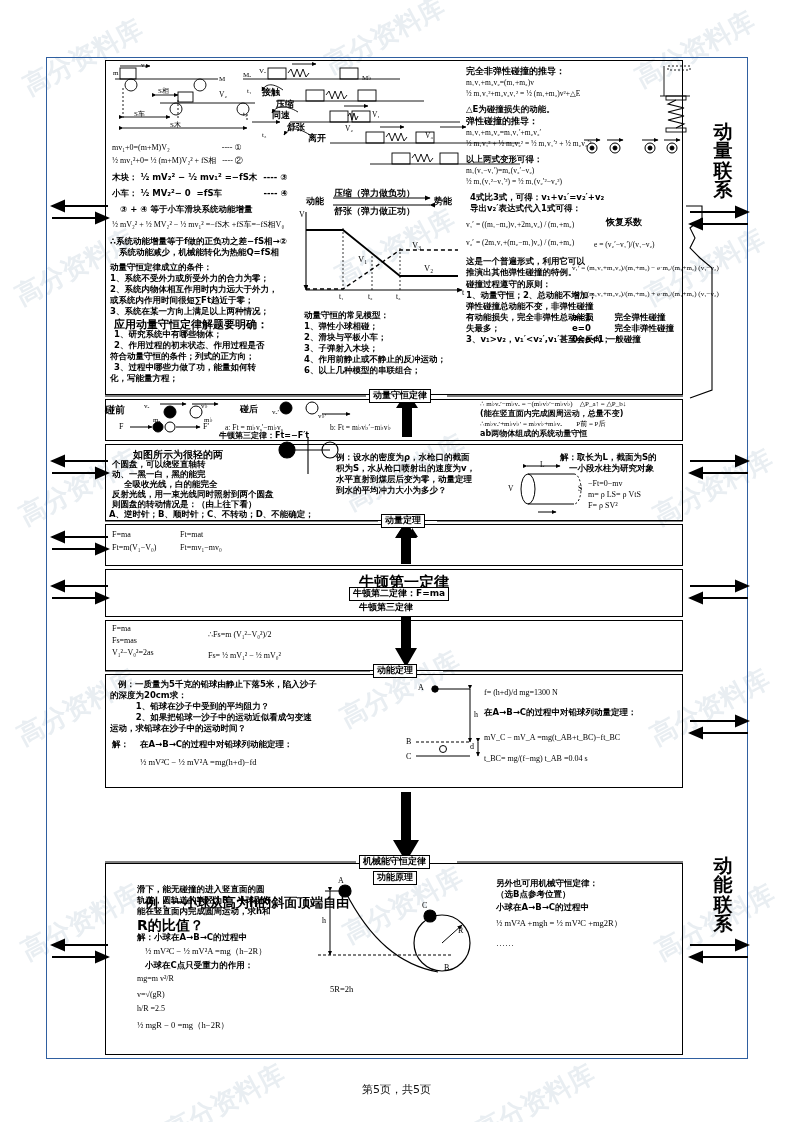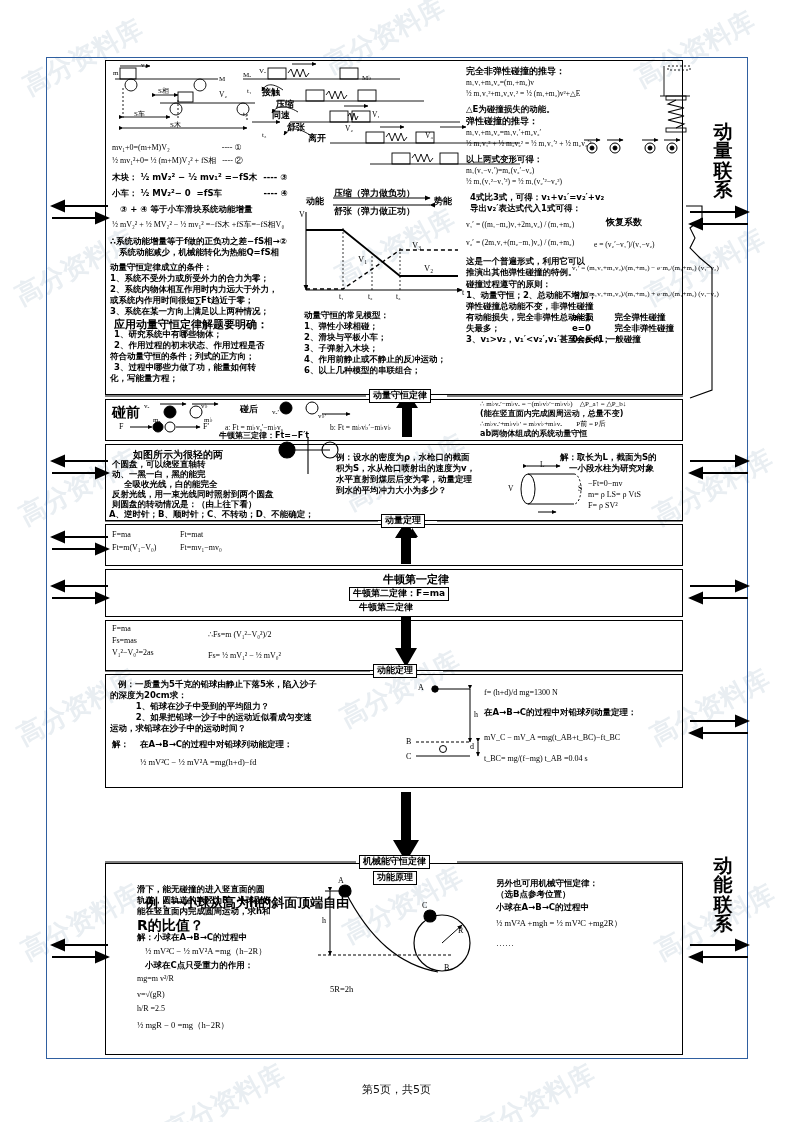--- a/index.html
+++ b/index.html
@@ -418,21 +418,21 @@
 <div class="txt cn" style="left:466px;top:323px;font-size:8.5px;">失最多；</div>
 <div class="txt cn" style="left:466px;top:334px;font-size:8.5px;">3、v₁&gt;v₂，v₁′&lt;v₂′,v₁′甚至会反向；</div>
 
 <div class="txt mono" style="left:594px;top:240px;font-size:7.5px;">e = (v₂′−v₁′)/(v₁−v₂)</div>
 <div class="txt mono" style="left:572px;top:264px;font-size:7px;">v₁′ = (m₁v₁+m₂v₂)/(m₁+m₂) − e·m₂/(m₁+m₂) (v₁−v₂)</div>
 <div class="txt mono" style="left:572px;top:290px;font-size:7px;">v₂′ = (m₁v₁+m₂v₂)/(m₁+m₂) + e·m₂/(m₁+m₂) (v₁−v₂)</div>
 <div class="txt cn" style="left:572px;top:312px;font-size:8.5px;">e=1        完全弹性碰撞</div>
 <div class="txt cn" style="left:572px;top:323px;font-size:8.5px;">e=0        完全非弹性碰撞</div>
 <div class="txt cn" style="left:572px;top:334px;font-size:8.5px;">0&lt;e&lt;1 一般碰撞</div>
 
-<div class="txt cn" style="left:112px;top:404px;font-size:14px;">碰前</div>
+<div class="txt cn" style="left:105px;top:404px;font-size:10px;">碰前</div>
 <div class="txt mono" style="left:144px;top:402px;font-size:7px;">vₐ</div>
 <div class="txt mono" style="left:201px;top:402px;font-size:7px;">v♭</div>
 <div class="txt mono" style="left:153px;top:416px;font-size:7px;">mₐ</div>
 <div class="txt mono" style="left:204px;top:416px;font-size:7px;">m♭</div>
 <div class="txt cn" style="left:240px;top:404px;font-size:9px;">碰后</div>
 <div class="txt mono" style="left:272px;top:408px;font-size:7px;">vₐ′</div>
 <div class="txt mono" style="left:318px;top:412px;font-size:7px;">v♭′</div>
 <div class="txt mono" style="left:119px;top:422px;font-size:8px;">F</div>
 <div class="txt mono" style="left:203px;top:422px;font-size:8px;">F′</div>
 <div class="txt mono" style="left:225px;top:423px;font-size:7.5px;">a: Ft = m♭vₐ′−m♭vₐ</div>
@@ -462,21 +462,21 @@
 <div class="txt mono" style="left:588px;top:501px;font-size:8px;">F= ρ SV²</div>
 <div class="txt mono" style="left:540px;top:460px;font-size:7.5px;">L</div>
 <div class="txt mono" style="left:578px;top:484px;font-size:7.5px;">S</div>
 <div class="txt mono" style="left:508px;top:484px;font-size:7.5px;">V</div>
 
 <div class="txt mono" style="left:112px;top:530px;font-size:8px;">F=ma</div>
 <div class="txt mono" style="left:180px;top:530px;font-size:8px;">Ft=mat</div>
 <div class="txt mono" style="left:112px;top:543px;font-size:8px;">Ft=m(V₁−V₀)</div>
 <div class="txt mono" style="left:180px;top:543px;font-size:8px;">Ft=mv₁−mv₀</div>
 
-<div class="txt cn" style="left:359px;top:573px;font-size:11px;margin-left:24px;">牛顿第一定律</div>
+<div class="txt cn" style="left:359px;top:573px;font-size:15px;">牛顿第一定律</div>
 <div class="lbl" style="left:349px;top:587px;">牛顿第二定律：F=ma</div>
 <div class="txt cn" style="left:359px;top:602px;font-size:9px;">牛顿第三定律</div>
 
 <div class="txt mono" style="left:112px;top:624px;font-size:8px;">F=ma</div>
 <div class="txt mono" style="left:112px;top:636px;font-size:8px;">Fs=mas</div>
 <div class="txt mono" style="left:112px;top:648px;font-size:8px;">V₁²−V₀²=2as</div>
 <div class="txt mono" style="left:208px;top:630px;font-size:8px;">∴Fs=m (V₁²−V₀²)/2</div>
 <div class="txt mono" style="left:208px;top:651px;font-size:8px;">Fs= ½ mV₁² − ½ mV₀²</div>
 
 <div class="txt cn" style="left:118px;top:679px;font-size:8.5px;">例：一质量为5千克的铅球由静止下落5米，陷入沙子</div>

